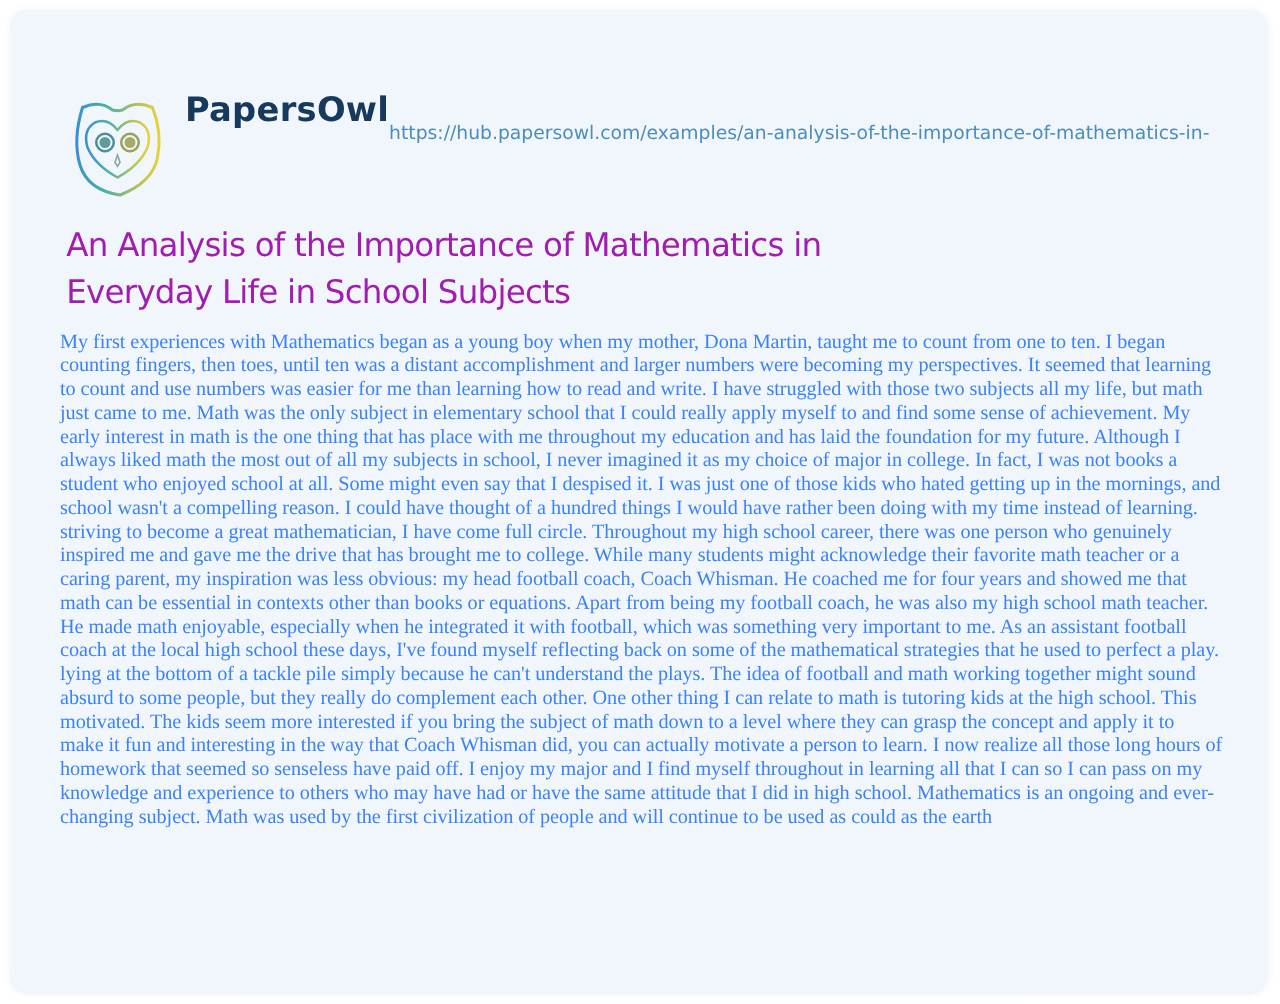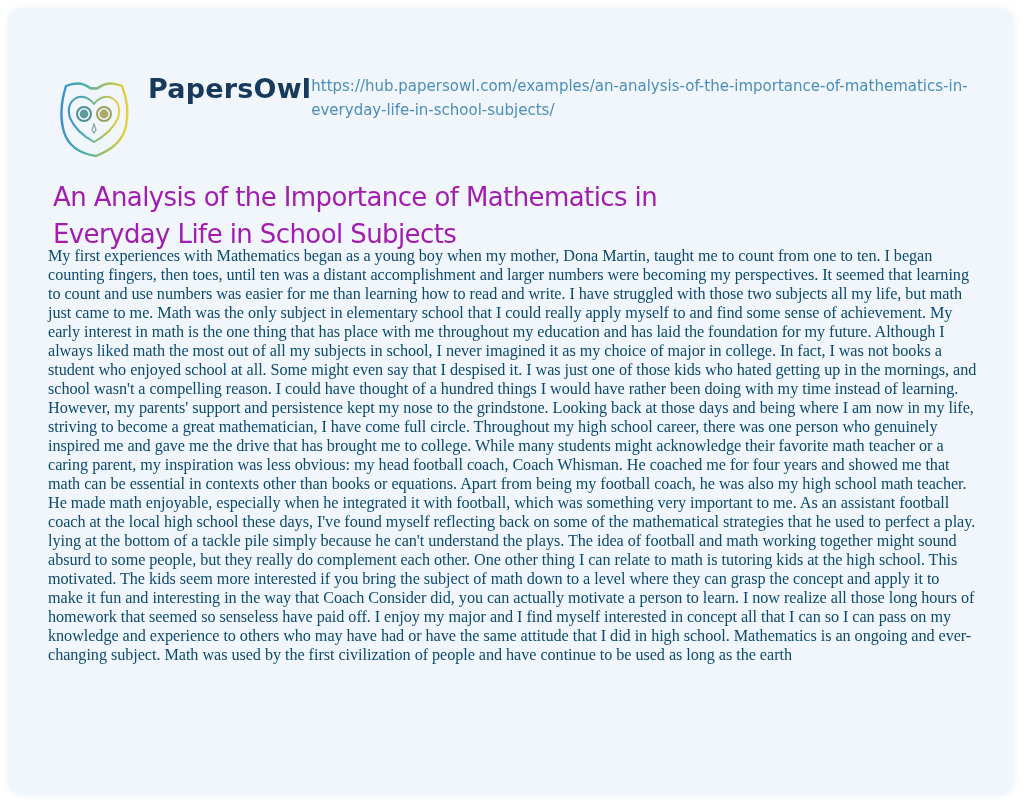--- a/index.html
+++ b/index.html
@@ -53,47 +53,48 @@
       font-size: 15px;
       line-height: 24px;
       color: #4a8dbb;
       text-decoration: none;
       margin-top: 2px;
       width: 590px;
     }
     .brand-url span {
       display: block;
       white-space: nowrap;
+      margin-top: 20px;
     }
     .title {
       position: absolute;
       left: 48px;
       top: 174px;
       margin: 5px;
       font-family: "DejaVu Sans", sans-serif;
       font-weight: normal;
       font-size: 26px;
       line-height: 37px;
       color: #a21caf;
       letter-spacing: -0.6px;
     }
     .title span {
       display: block;
       white-space: nowrap;
     }
     .body-text {
       position: absolute;
       left: 48px;
-      top: 247px;
+      top: 264px;
       width: 960px;
       margin: 0;
       font-family: "Liberation Serif", serif;
       font-size: 16.2px;
       line-height: 19px;
-      color: #0c4a6e;
+      color: #3b82f6;
     }
     .body-text .line {
       display: block;
       white-space: nowrap;
       letter-spacing: -0.05px;
     }
   </style>
 </head>
 <body>
 
@@ -117,47 +118,45 @@
       <circle cx="28" cy="38" r="4.4" fill="#5f9a9c"></circle>
       <circle cx="48" cy="38" r="7" fill="none" stroke="#9aa25a" stroke-width="2"></circle>
       <circle cx="48" cy="38" r="4.4" fill="#a9aa6a"></circle>
 
       <path d="M38 48 L36 54 L38 57 L40 54 Z" fill="none" stroke="#8aa8a0" stroke-width="1.3"></path>
     </svg>
     <div class="brand-text">
       <div class="brand-name">PapersOwl</div>
       <a class="brand-url">
         <span>https://hub.papersowl.com/examples/an-analysis-of-the-importance-of-mathematics-in-</span>
-        <span>everyday-life-in-school-subjects/</span>
       </a>
     </div>
   </div>
 </div>
 
 <h1 class="title">
   <span>An Analysis of the Importance of Mathematics in</span>
   <span>Everyday Life in School Subjects</span>
 </h1>
 
 <div class="body-text">
   <span class="line">My first experiences with Mathematics began as a young boy when my mother, Dona Martin, taught me to count from one to ten. I began</span>
   <span class="line">counting fingers, then toes, until ten was a distant accomplishment and larger numbers were becoming my perspectives. It seemed that learning</span>
   <span class="line">to count and use numbers was easier for me than learning how to read and write. I have struggled with those two subjects all my life, but math</span>
   <span class="line">just came to me. Math was the only subject in elementary school that I could really apply myself to and find some sense of achievement. My</span>
   <span class="line">early interest in math is the one thing that has place with me throughout my education and has laid the foundation for my future. Although I</span>
   <span class="line">always liked math the most out of all my subjects in school, I never imagined it as my choice of major in college. In fact, I was not books a</span>
   <span class="line">student who enjoyed school at all. Some might even say that I despised it. I was just one of those kids who hated getting up in the mornings, and</span>
   <span class="line">school wasn't a compelling reason. I could have thought of a hundred things I would have rather been doing with my time instead of learning.</span>
-  <span class="line">However, my parents' support and persistence kept my nose to the grindstone. Looking back at those days and being where I am now in my life,</span>
   <span class="line">striving to become a great mathematician, I have come full circle. Throughout my high school career, there was one person who genuinely</span>
   <span class="line">inspired me and gave me the drive that has brought me to college. While many students might acknowledge their favorite math teacher or a</span>
   <span class="line">caring parent, my inspiration was less obvious: my head football coach, Coach Whisman. He coached me for four years and showed me that</span>
   <span class="line">math can be essential in contexts other than books or equations. Apart from being my football coach, he was also my high school math teacher.</span>
   <span class="line">He made math enjoyable, especially when he integrated it with football, which was something very important to me. As an assistant football</span>
   <span class="line">coach at the local high school these days, I've found myself reflecting back on some of the mathematical strategies that he used to perfect a play.</span>
   <span class="line">lying at the bottom of a tackle pile simply because he can't understand the plays. The idea of football and math working together might sound</span>
   <span class="line">absurd to some people, but they really do complement each other. One other thing I can relate to math is tutoring kids at the high school. This</span>
   <span class="line">motivated. The kids seem more interested if you bring the subject of math down to a level where they can grasp the concept and apply it to</span>
-  <span class="line">make it fun and interesting in the way that Coach Consider did, you can actually motivate a person to learn. I now realize all those long hours of</span>
-  <span class="line">homework that seemed so senseless have paid off. I enjoy my major and I find myself interested in concept all that I can so I can pass on my</span>
+  <span class="line">make it fun and interesting in the way that Coach Whisman did, you can actually motivate a person to learn. I now realize all those long hours of</span>
+  <span class="line">homework that seemed so senseless have paid off. I enjoy my major and I find myself throughout in learning all that I can so I can pass on my</span>
   <span class="line">knowledge and experience to others who may have had or have the same attitude that I did in high school. Mathematics is an ongoing and ever-</span>
-  <span class="line">changing subject. Math was used by the first civilization of people and have continue to be used as long as the earth</span>
+  <span class="line">changing subject. Math was used by the first civilization of people and will continue to be used as could as the earth</span>
 </div>
 
 </body></html>

